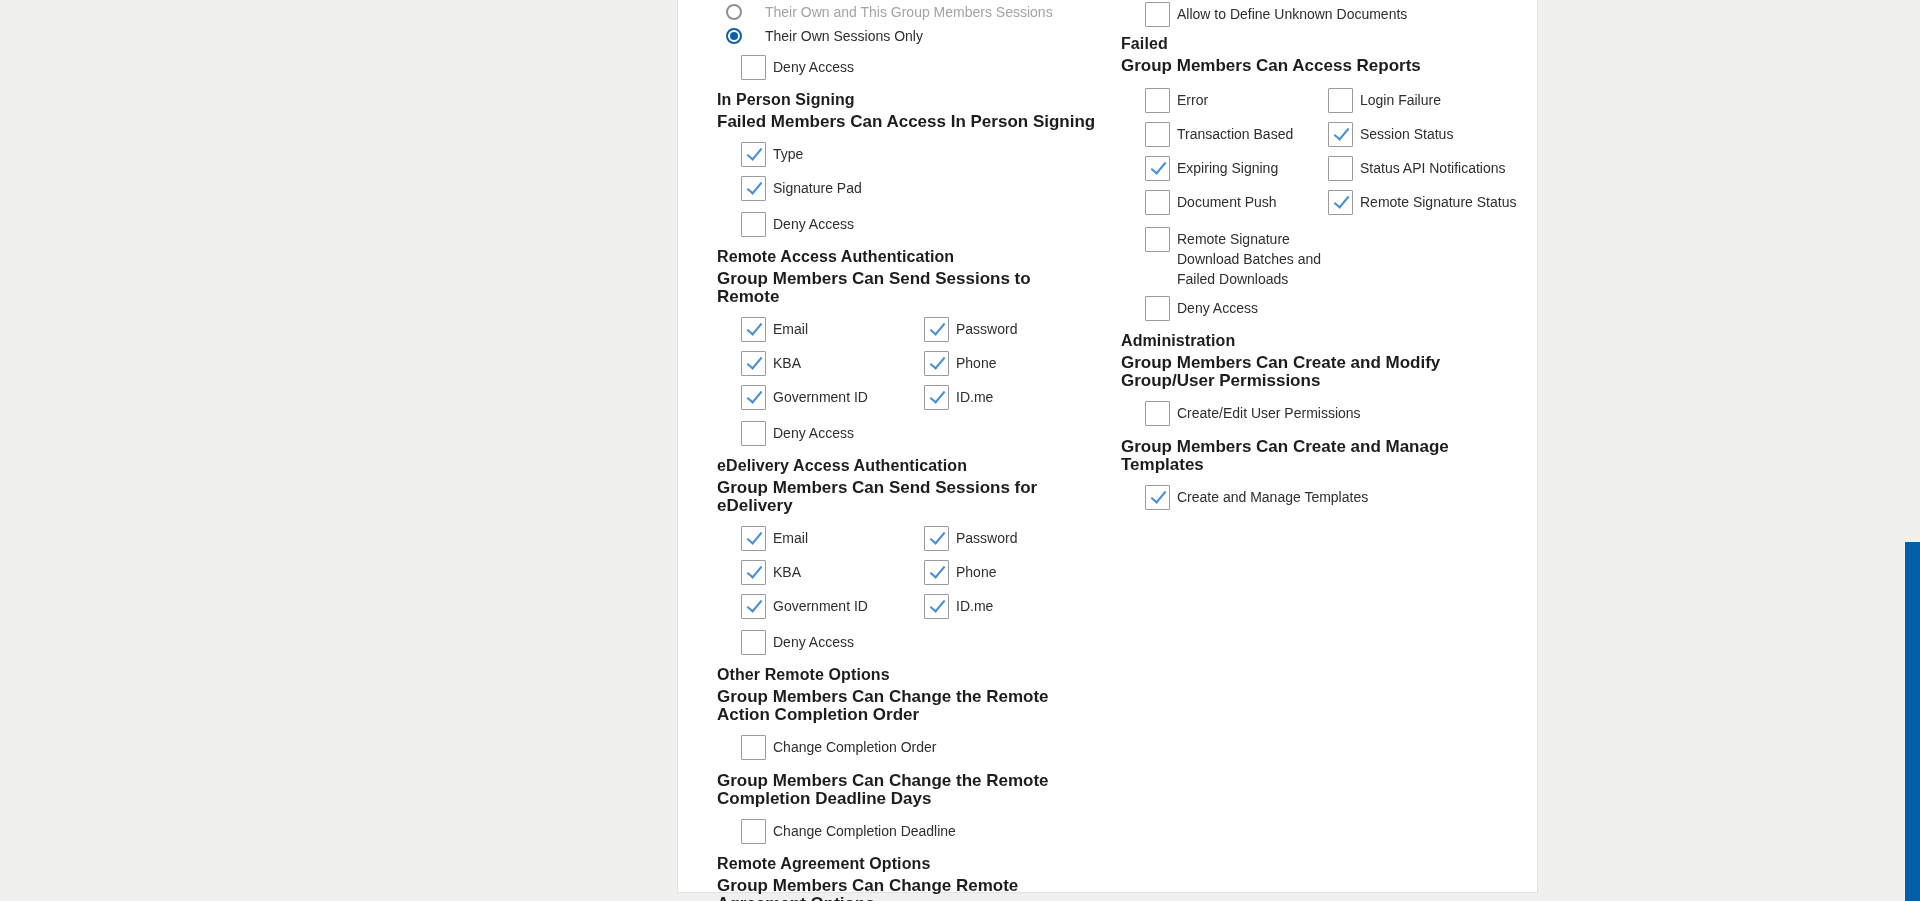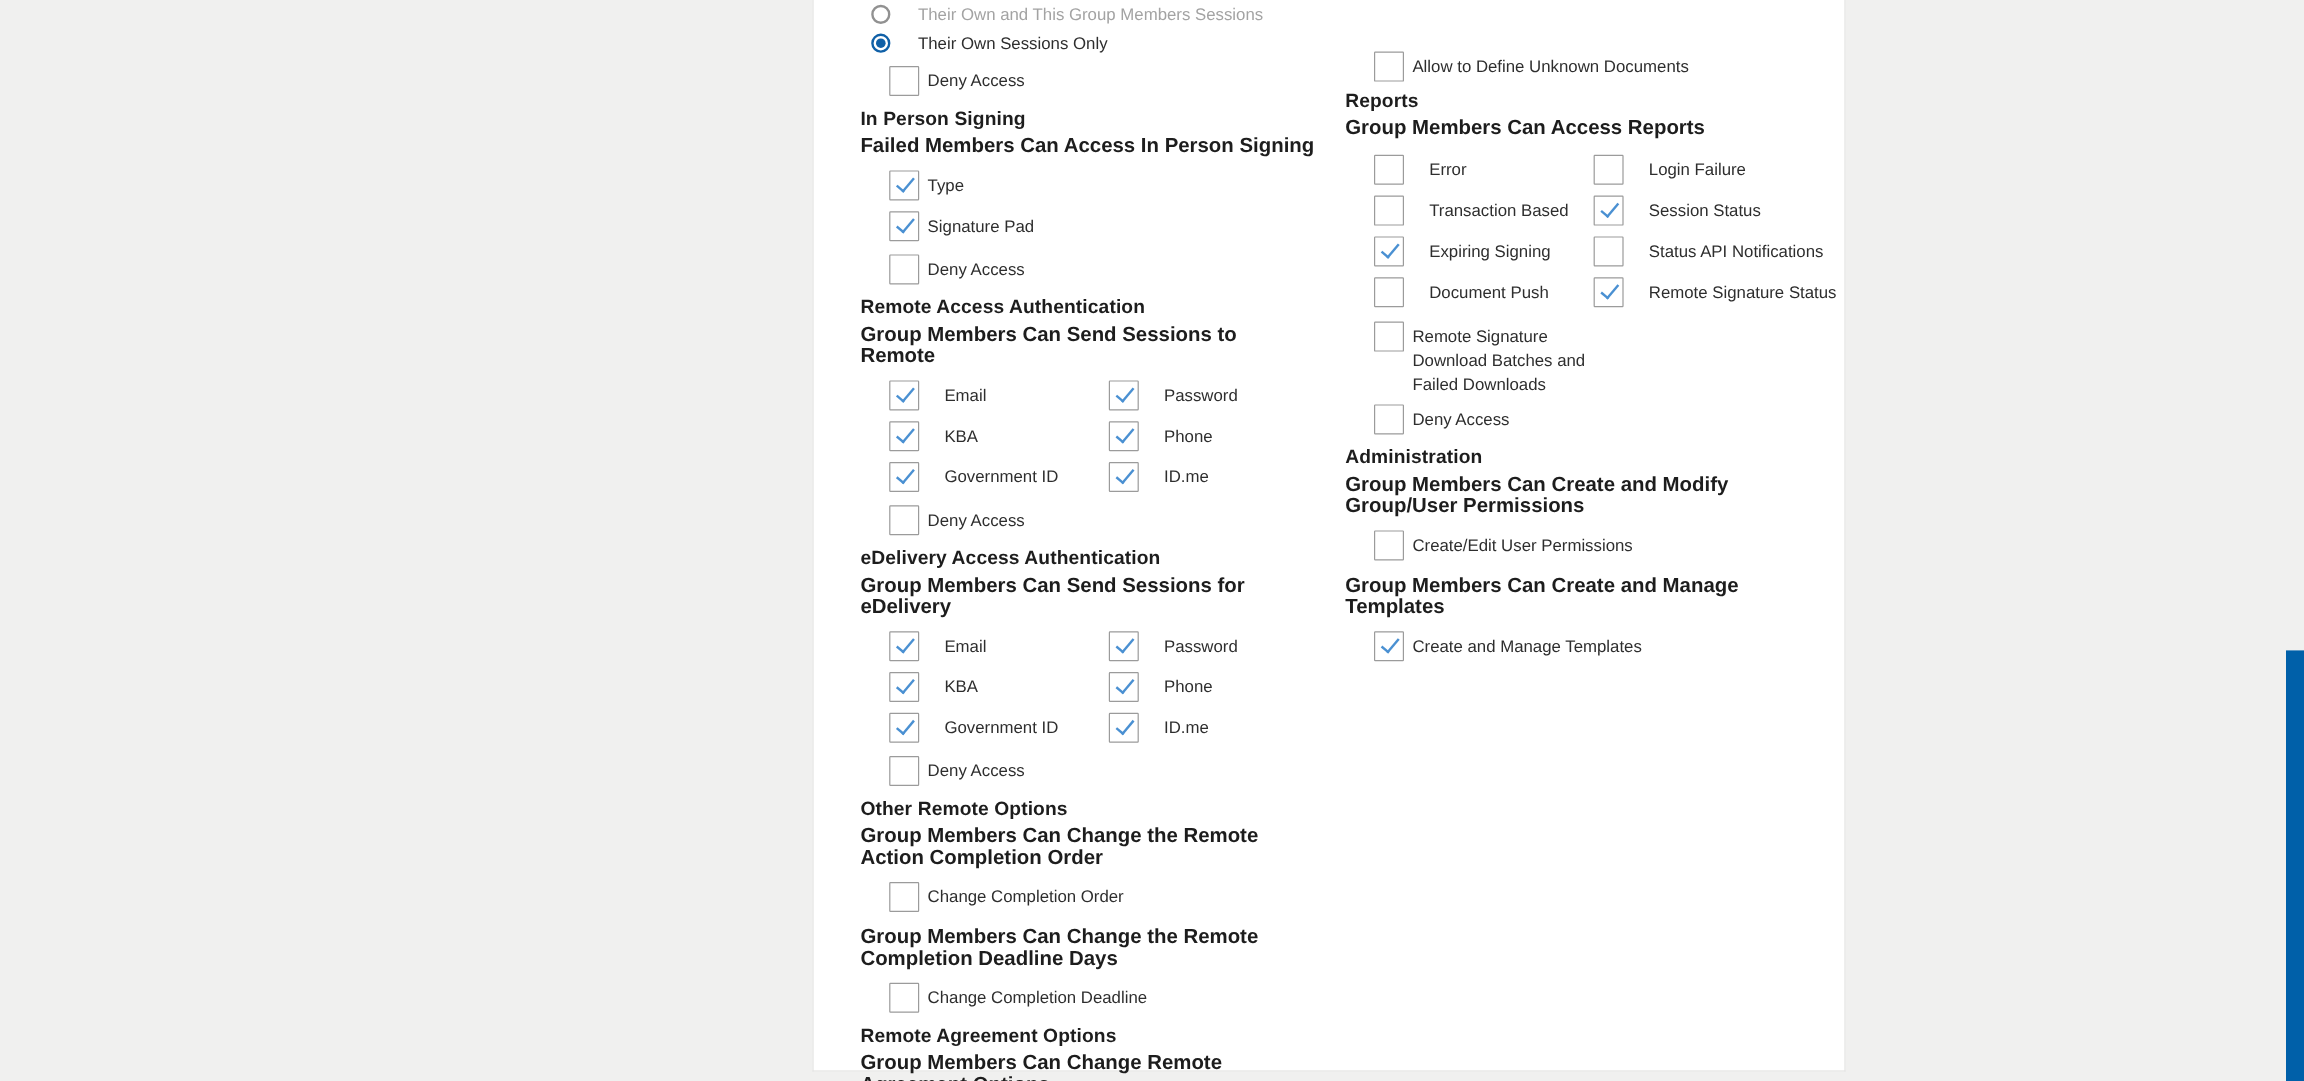--- a/index.html
+++ b/index.html
@@ -12,30 +12,30 @@
   }
   .page { position:relative; width:1920px; height:901px; }
 
   .panel {
     position:absolute; left:677px; top:0; width:861px; height:893px;
     background:#ffffff;
     border-left:1px solid #e3e3e2; border-right:1px solid #e3e3e2; border-bottom:1px solid #e3e3e2;
   }
   .col { position:absolute; top:0; }
   .col-left  { left:39px;  width:380px; }
-  .col-right { left:443px; width:412px;margin-top:41px; }
+  .col-right { left:443px; width:412px; }
 
   .sec-title { font-size:16px; font-weight:bold; line-height:22px; margin-top:5px; color:#1d1d1d; letter-spacing:.1px; }
   .sec-sub   { font-size:17px; font-weight:bold; line-height:18px; margin-top:2px; color:#1d1d1d; }
 
   .row { display:flex; align-items:center; height:34px; padding-left:24px; }
   .sec-sub + .row { margin-top:6px; }
   .row.deny { margin-top:2px; }
   .row.top-row { height:28px; }
-  .row.two .cell { display:flex; align-items:center; width:183px;gap:14px; }
+  .row.two .cell { display:flex; align-items:center; width:183px; }
   .row.two .cell:last-child { width:auto; }
   .mt8 { margin-top:8px !important; }
 
   .cb {
     flex:0 0 auto; width:25px; height:25px;
     border:1px solid #9b9b9b; border-radius:1px; background:#fff;
     display:inline-flex; align-items:center; justify-content:center;
     margin-right:7px; cursor:pointer;
   }
   .cb .mark {
@@ -225,21 +225,21 @@
       </div>
     </div>
 
     <div class="col col-right">
 
       <div class="row top-row">
         <span class="cb"></span>
         <span class="lbl">Allow to Define Unknown Documents</span>
       </div>
 
-      <div class="sec-title">Reports</div>
+      <div class="sec-title">Failed</div>
       <div class="sec-sub">Group Members Can Access Reports</div>
       <div class="row two mt8">
         <div class="cell">
           <span class="cb"></span>
           <span class="lbl">Error</span>
         </div>
         <div class="cell">
           <span class="cb"></span>
           <span class="lbl">Login Failure</span>
         </div>

